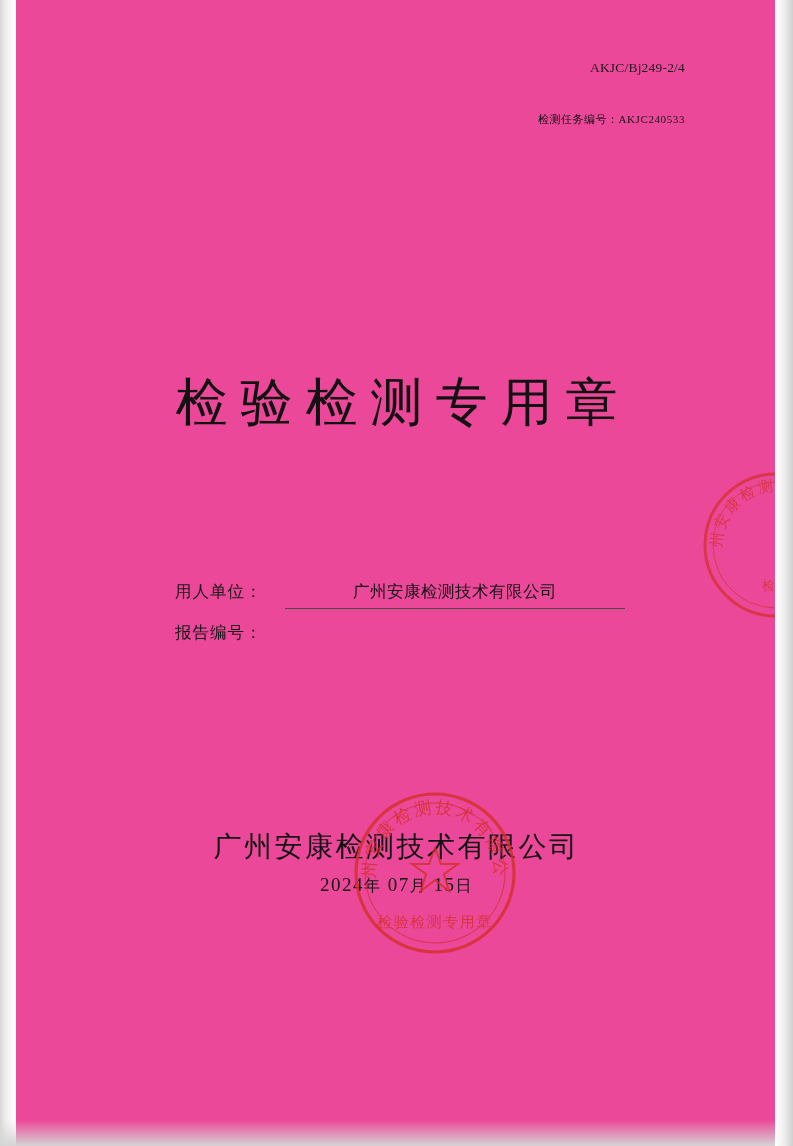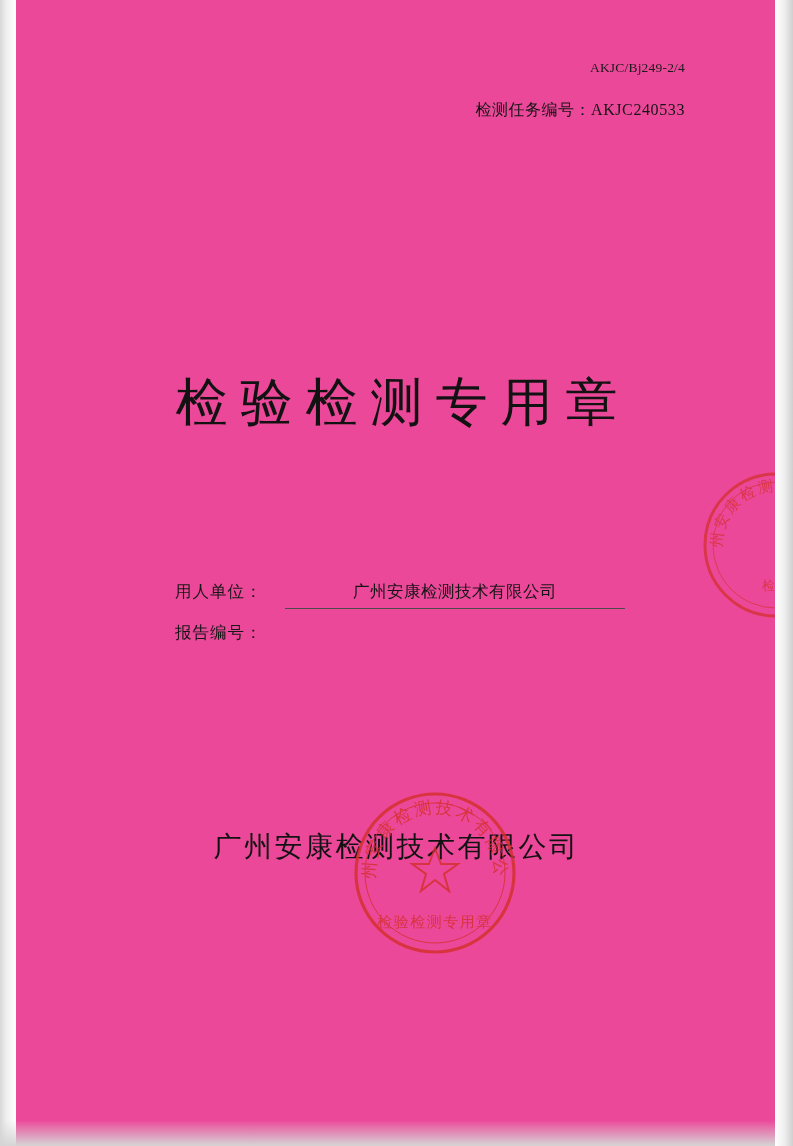--- a/index.html
+++ b/index.html
@@ -48,23 +48,23 @@
     top: 60px;
     right: 108px;
     font-size: 13.5px;
     color: #1b1b1b;
     letter-spacing: 0.2px;
     font-family: "Liberation Serif", serif;
   }
 
   .task-no {
     position: absolute;
-    top: 100px;
+    top: 112px;
     right: 108px;
-    font-size: 16px;
+    font-size: 11px;
     color: #141414;
     letter-spacing: 0.5px;
     margin-left: 45px;
   }
   .task-no .label {
     font-family: "DejaVu Serif", serif;
   }
   .task-no .value {
     font-family: "Liberation Serif", serif;
     letter-spacing: 0.6px;
@@ -193,20 +193,25 @@
       <div class="field-label">用人单位：</div>
       <div class="field-value">广州安康检测技术有限公司</div>
     </div>
     <div class="field-row">
       <div class="field-label">报告编号：</div>
     </div>
   </div>
 
   <div class="company">广州安康检测技术有限公司</div>
 
+  <div class="date-line">
+    <span class="num">2024</span><span class="cn">年</span>
+    <span class="num">07</span><span class="cn">月</span>
+    <span class="num">15</span><span class="cn">日</span>
+  </div>
 
   <div class="stamp stamp-main">
     <svg viewBox="0 0 166 166" width="166" height="166">
       <circle cx="83" cy="83" r="79" stroke-width="3.2"></circle>
       <circle cx="83" cy="83" r="70" stroke-width="1"></circle>
       <path id="sealArcMain" d="M 83,83 m -60,0 a 60,60 0 1,1 120,0" fill="none" stroke="none"></path>
       <text font-size="17" letter-spacing="3">
         <textPath href="#sealArcMain" startOffset="50%" text-anchor="middle">广州安康检测技术有限公司</textPath>
       </text>
       <polygon points="83,58 89,74 106,74 92,84 97,101 83,90 69,101 74,84 60,74 77,74" fill="none" stroke="#d4302c" stroke-width="2"></polygon>

